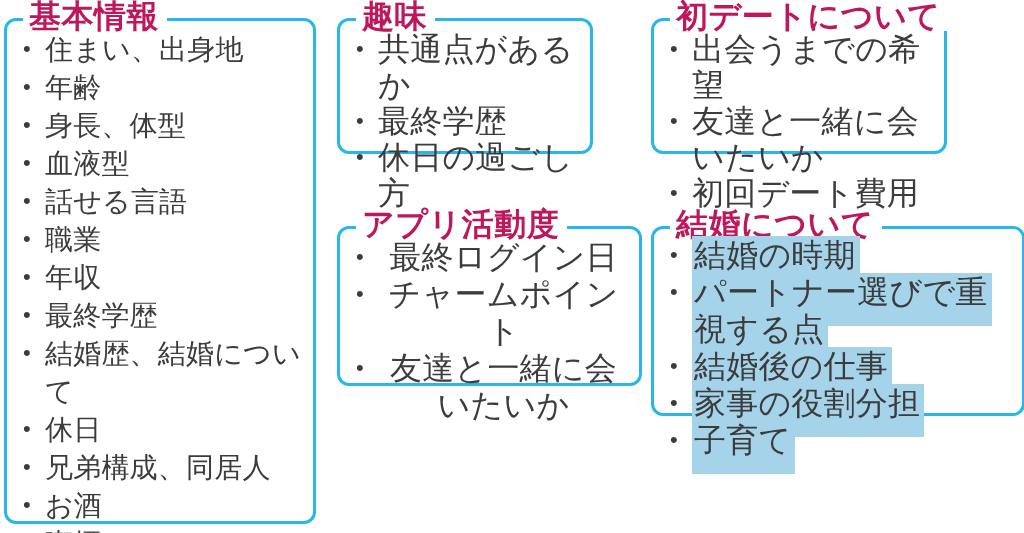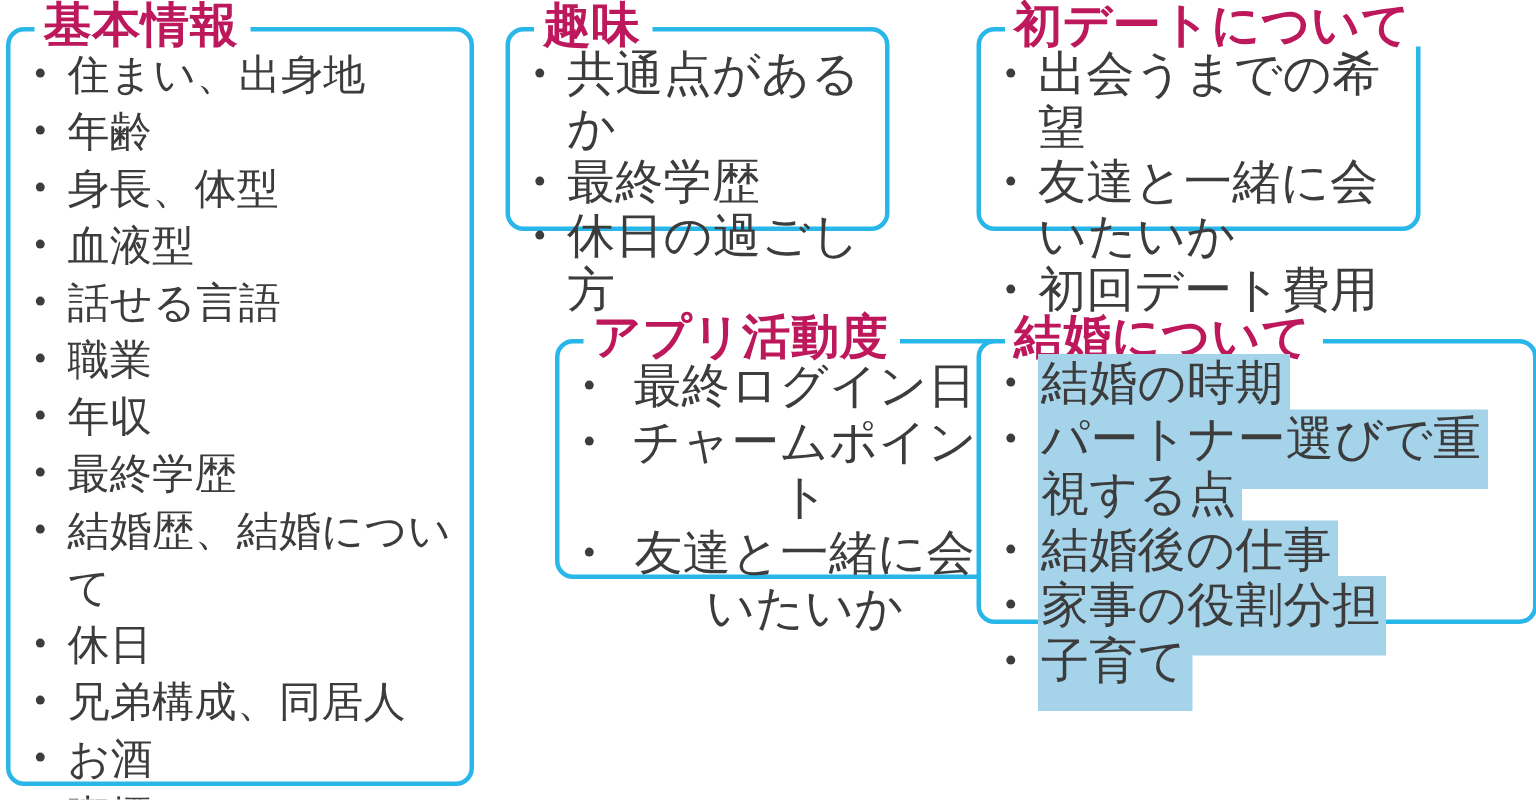--- a/index.html
+++ b/index.html
@@ -77,21 +77,21 @@
     background: #a4d3ea;
     padding: 1px 4px 16px 2px;
     box-decoration-break: clone;
     -webkit-box-decoration-break: clone;
   }
 
   
   #group-basic       { left: 4px;   top: 18px;  width: 312px; height: 506px; }
   #group-hobby       { left: 337px; top: 18px;  width: 256px; height: 136px; }
   #group-firstdate   { left: 651px; top: 18px;  width: 296px; height: 136px; }
-  #group-appactivity { left: 337px; top: 226px; width: 305px; height: 160px; margin-left: 33px; }
+  #group-appactivity { left: 337px; top: 226px; width: 305px; height: 160px; }
   #group-marriage    { left: 651px; top: 226px; width: 374px; height: 190px; }
 
   #group-basic  > ul.items > li { line-height: 38px; font-size: 28px; }
   #group-marriage > ul.items { padding-top: 8px; }
   #group-marriage > ul.items > li { line-height: 37px; }
   #group-firstdate > ul.items > li,
   #group-hobby > ul.items > li { line-height: 36px; }
   #group-appactivity > ul.items > li { line-height: 37px; text-align: center; }
 </style>
 </head>

